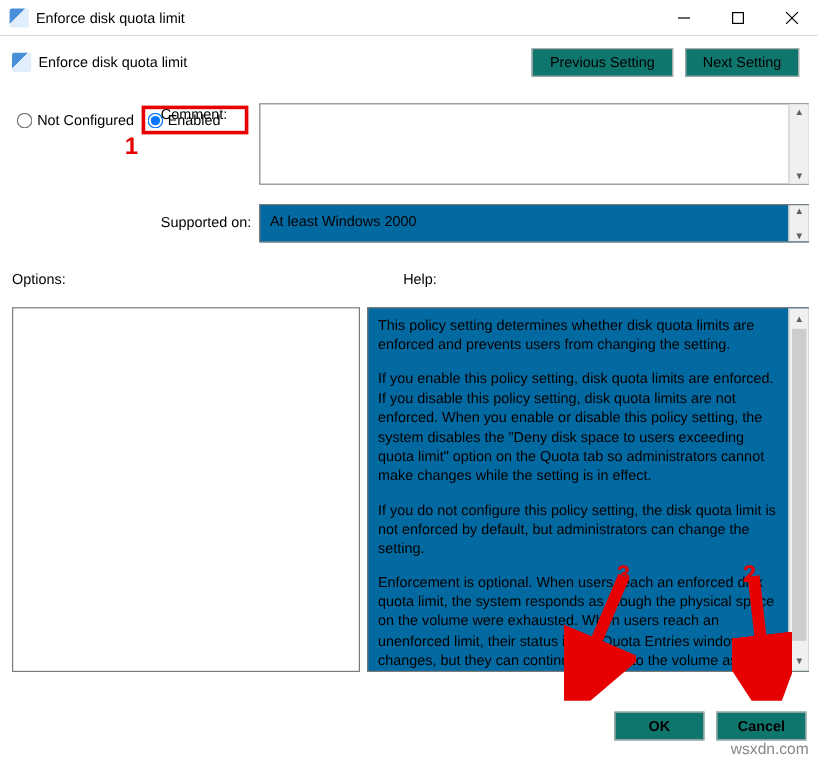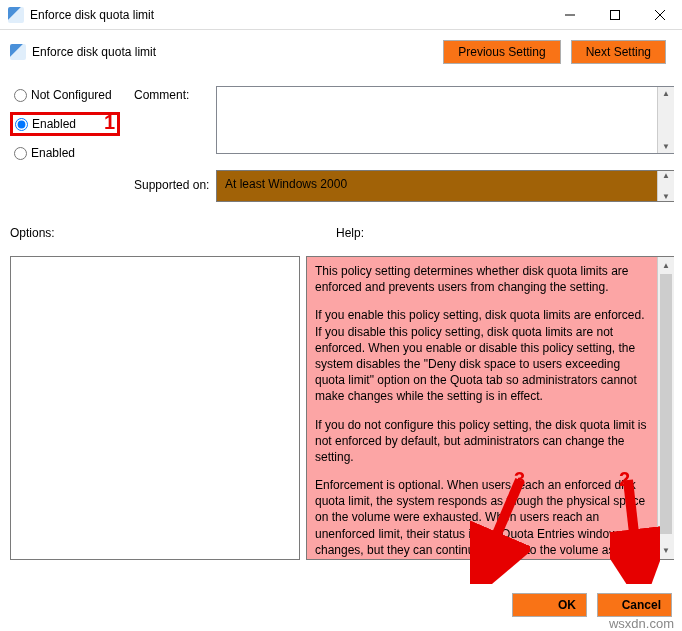--- a/index.html
+++ b/index.html
@@ -39,28 +39,27 @@
   }
   .header .icon {
     width: 16px; height: 16px; margin-right: 6px;
     background: linear-gradient(135deg,#4a90d9 40%,#e0eefb 41%);
     border-radius: 2px;
   }
   .header .title { flex: 1; }
   .navbtns { margin-left:auto; display:flex; gap:10px; padding-right:6px;}
   button.std {
     font: inherit;
-    background: #f97316;
+    background: #0f766e;
     border: 1px solid #adadad;
     padding: 4px 14px;
     min-width: 70px;
-    text-align: right;
   }
   .radios {
-    display:flex; flex-direction:column; gap:10px;
+    display:flex; gap:10px;
     padding: 10px 0 0 14px; width: 120px;
     position:absolute; left:0; top:78px;
   }
   .radios label { display:flex; align-items:center; gap:4px; white-space:nowrap;}
   .redbox {
     border: 3px solid #e60000;
     padding: 2px 20px 2px 2px;
     margin-left:-4px;
   }
   .ann-num {
@@ -70,32 +69,32 @@
   .rowlbl { position:absolute; left:134px; }
   .commentlbl { top: 88px; }
   .supportedlbl { top: 178px; }
   .comment-box {
     position:absolute; left:216px; top:86px; width:458px; height:68px;
     border:1px solid #828790; background:#fff; resize:none;
     font:inherit; padding:2px 4px;
   }
   .supported-box {
     position:absolute; left:216px; top:170px; width:458px; height:32px;
-    border:1px solid #7a7a7a; background:#a16207;
+    border:1px solid #7a7a7a; background:#0369a1;
     padding:6px 8px; overflow:hidden;
   }
   .options-lbl { position:absolute; left:10px; top:226px;}
   .help-lbl { position:absolute; left:336px; top:226px;}
   .options-box {
     position:absolute; left:10px; top:256px; width:290px; height:304px;
     border:1px solid #7a7a7a; background:#fff;
   }
   .help-box {
     position:absolute; left:306px; top:256px; width:368px; height:304px;
-    border:1px solid #7a7a7a; background:#fca5a5;
+    border:1px solid #7a7a7a; background:#0369a1;
     padding:6px 22px 6px 8px; overflow:hidden; line-height:1.35;
   }
   .help-box p{margin:0 0 12px 0;}
   .dlg-btns {
     position:absolute; right:10px; bottom:14px; display:flex; gap:10px;
   }
   button.std.dlg { min-width:75px; padding:4px 10px;font-weight:bold;}
   .arrow {
     position:absolute; pointer-events:none;
   }

